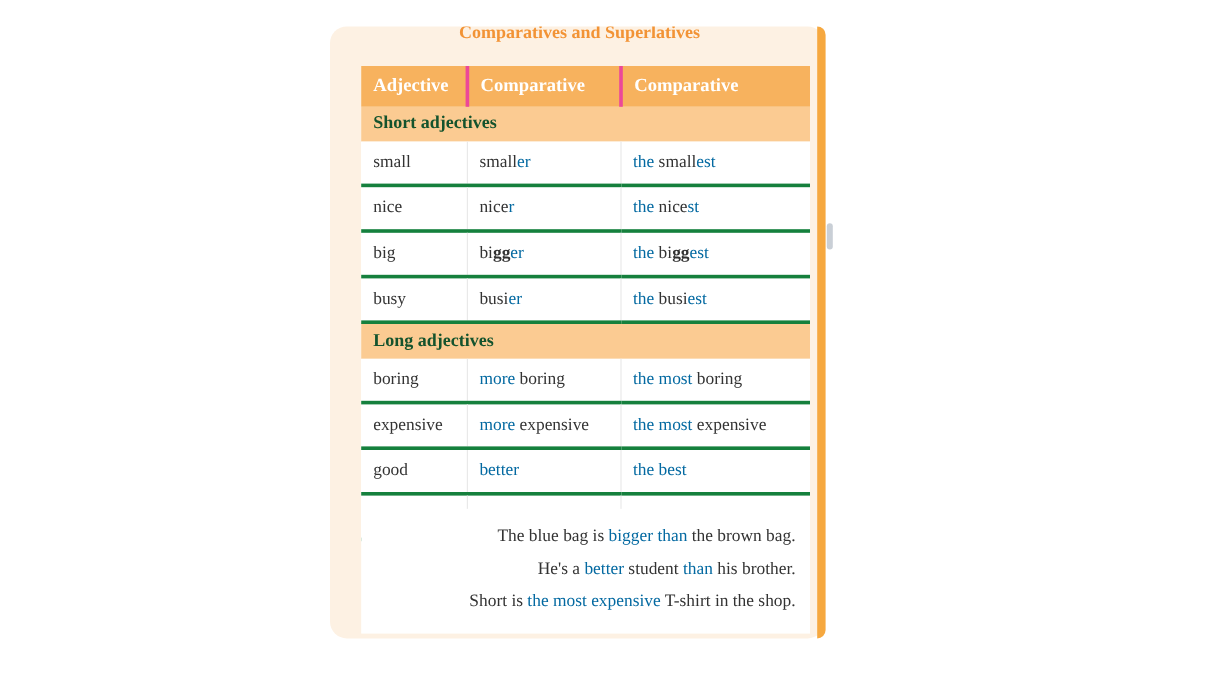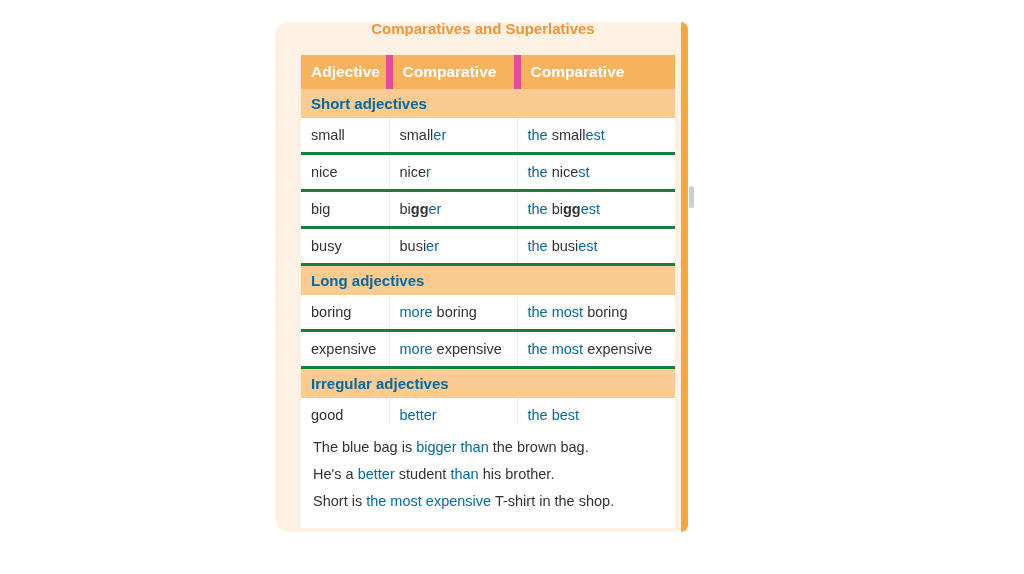--- a/index.html
+++ b/index.html
@@ -9,20 +9,21 @@
     height: 574px;
     background: #ffffff;
     font-family: "Liberation Sans", sans-serif;
     overflow: hidden;
   }
 
   #stage {
     position: relative;
     width: 1024px;
     height: 574px;
+    font-family: Liberation Serif, serif;
   }
 
   
   .card {
     position: absolute;
     left: 275px;
     top: 22px;
     width: 412px;
     height: 510px;
     background: #fdf1e3;
@@ -86,27 +87,27 @@
   table.grammar col.c2 { width: 128px; }
   table.grammar col.c3 { width: 158px; }
 
   table.grammar th {
     background: #f7b25e;
     color: #ffffff;
     font-size: 15.5px;
     font-weight: bold;
     text-align: left;
     padding: 8px 10px;
-    border-right: 7px solid #ec4899;
+    border-right: 3px solid #ec4899;
   }
   table.grammar th:last-child { border-right: none; }
 
   td.section {
     background: #fbcb92;
-    color: #0369a1;
+    color: #14532d;
     font-weight: bold;
     font-size: 15px;
     padding: 6px 10px;
   }
 
   table.grammar td.cell {
     background: #ffffff;
     color: #333333;
     padding: 9px 10px;
     border-bottom: 3px solid #15803d;
@@ -129,20 +130,21 @@
     box-sizing: border-box;
   }
 
   .examples p {
     margin: 0;
     padding: 2px 12px;
     font-size: 14.5px;
     color: #333333;
     line-height: 1.6;
     white-space: nowrap;
+    text-align: right;
   }
 </style>
 </head>
 <body>
 
 <div id="stage">
 
   <div class="card"></div>
   <div class="card-spine"></div>
 
@@ -195,23 +197,20 @@
             <td class="cell">boring</td>
             <td class="cell"><span class="hl">more </span><span>boring</span></td>
             <td class="cell last"><span class="hl">the most </span><span>boring</span></td>
           </tr>
           <tr>
             <td class="cell">expensive</td>
             <td class="cell"><span class="hl">more </span><span>expensive</span></td>
             <td class="cell last"><span class="hl">the most </span><span>expensive</span></td>
           </tr>
           <tr>
-            <td class="section" colspan="3">Irregular adjectives</td>
-          </tr>
-          <tr>
             <td class="cell">good</td>
             <td class="cell"><span class="hl">better</span></td>
             <td class="cell last"><span class="hl">the best</span></td>
           </tr>
           <tr>
             <td class="cell">bad</td>
             <td class="cell"><span class="hl">worse</span></td>
             <td class="cell last"><span class="hl">the worst</span></td>
           </tr>
         </tbody>

